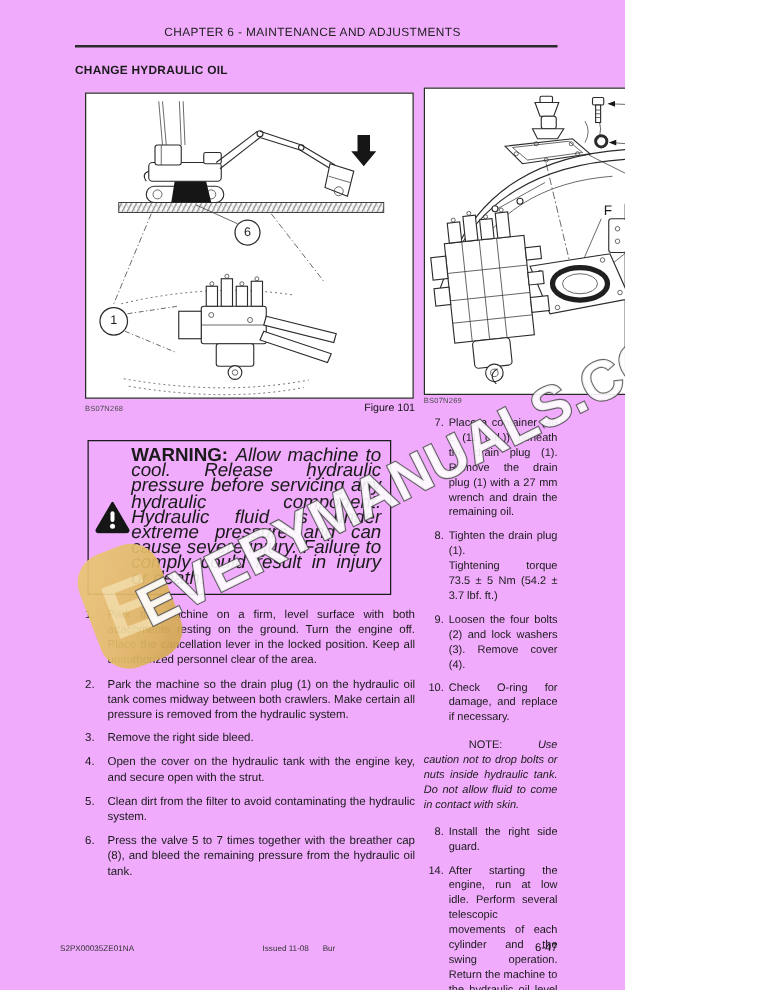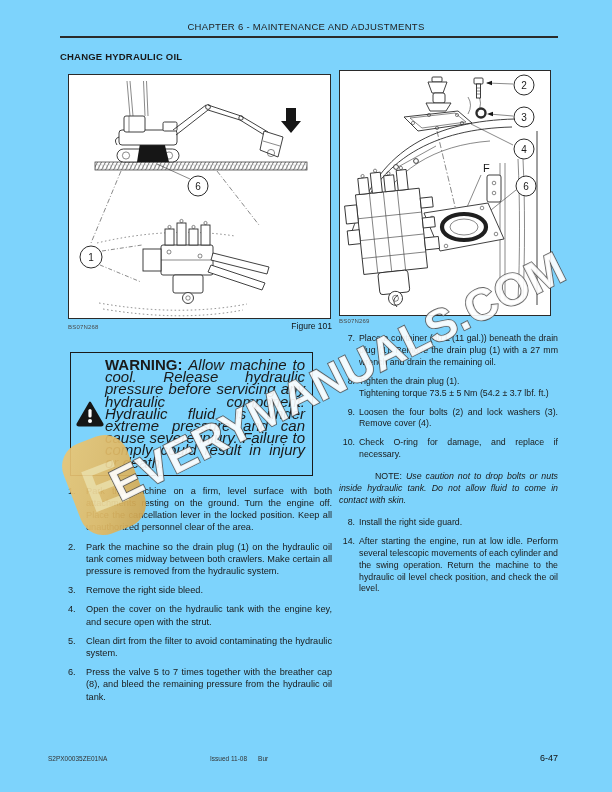--- a/index.html
+++ b/index.html
@@ -1,21 +1,21 @@
 <!DOCTYPE html>
 <html><head>
 <meta charset="utf-8">
 <style>
   * { box-sizing: border-box; margin: 0; padding: 0; }
   html, body { background: #ffffff; }
   body { font-family: "Liberation Sans", sans-serif; color: #1a1a1a; }
   .page {
     position: relative;
-    width: 612px; height: 792px;
-    background: #7dd3fc;
+    width: 500px; height: 792px;
+    background: #f0abfc;
     overflow: hidden;
   }
 
   
   .chapter-header {
     padding-top: 21px;
     text-align: center;
     font-size: 9.5px;
     letter-spacing: 0.3px;
     color: #222;

